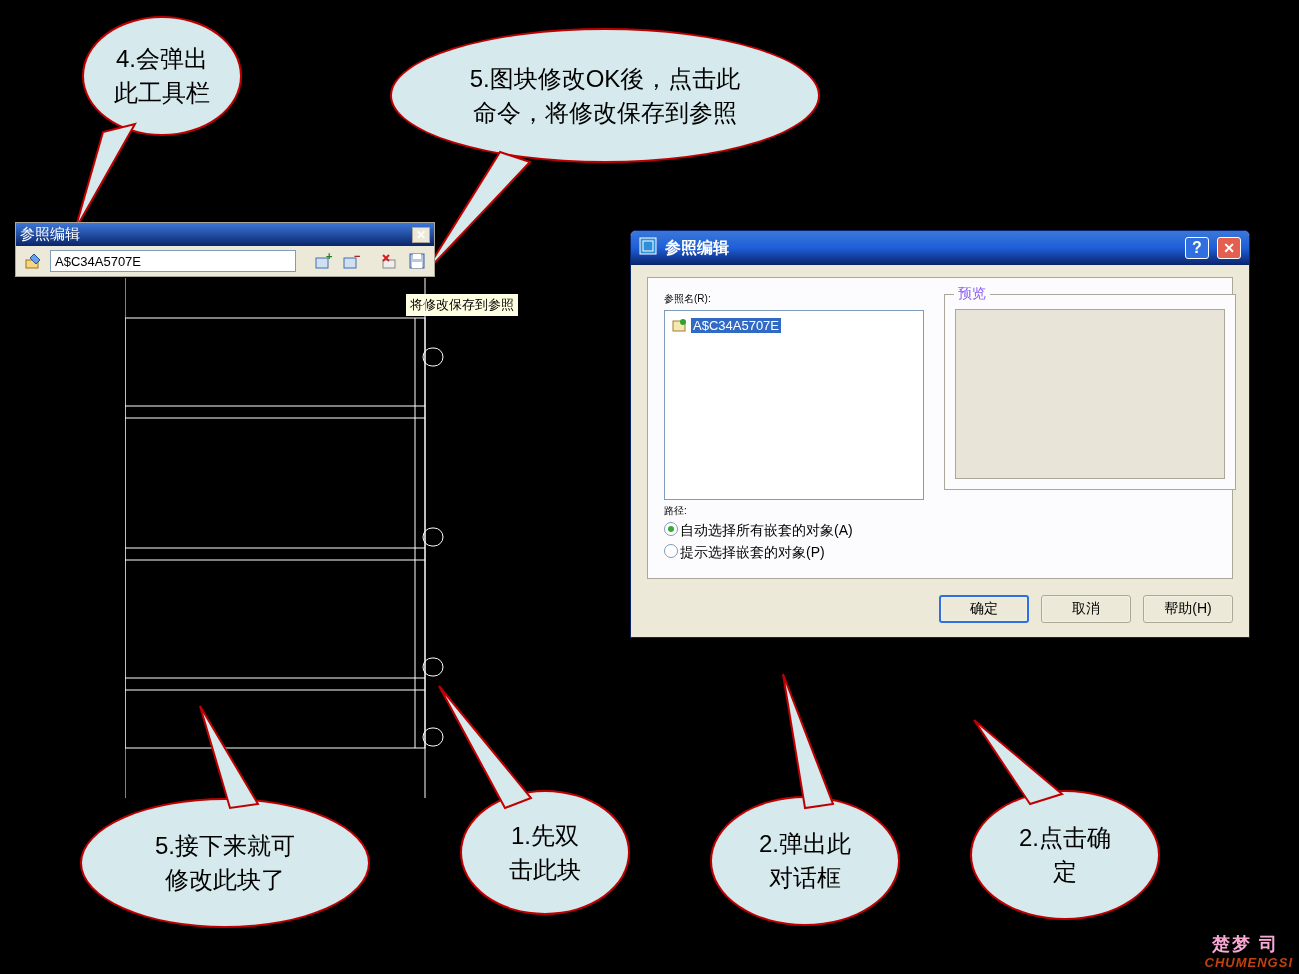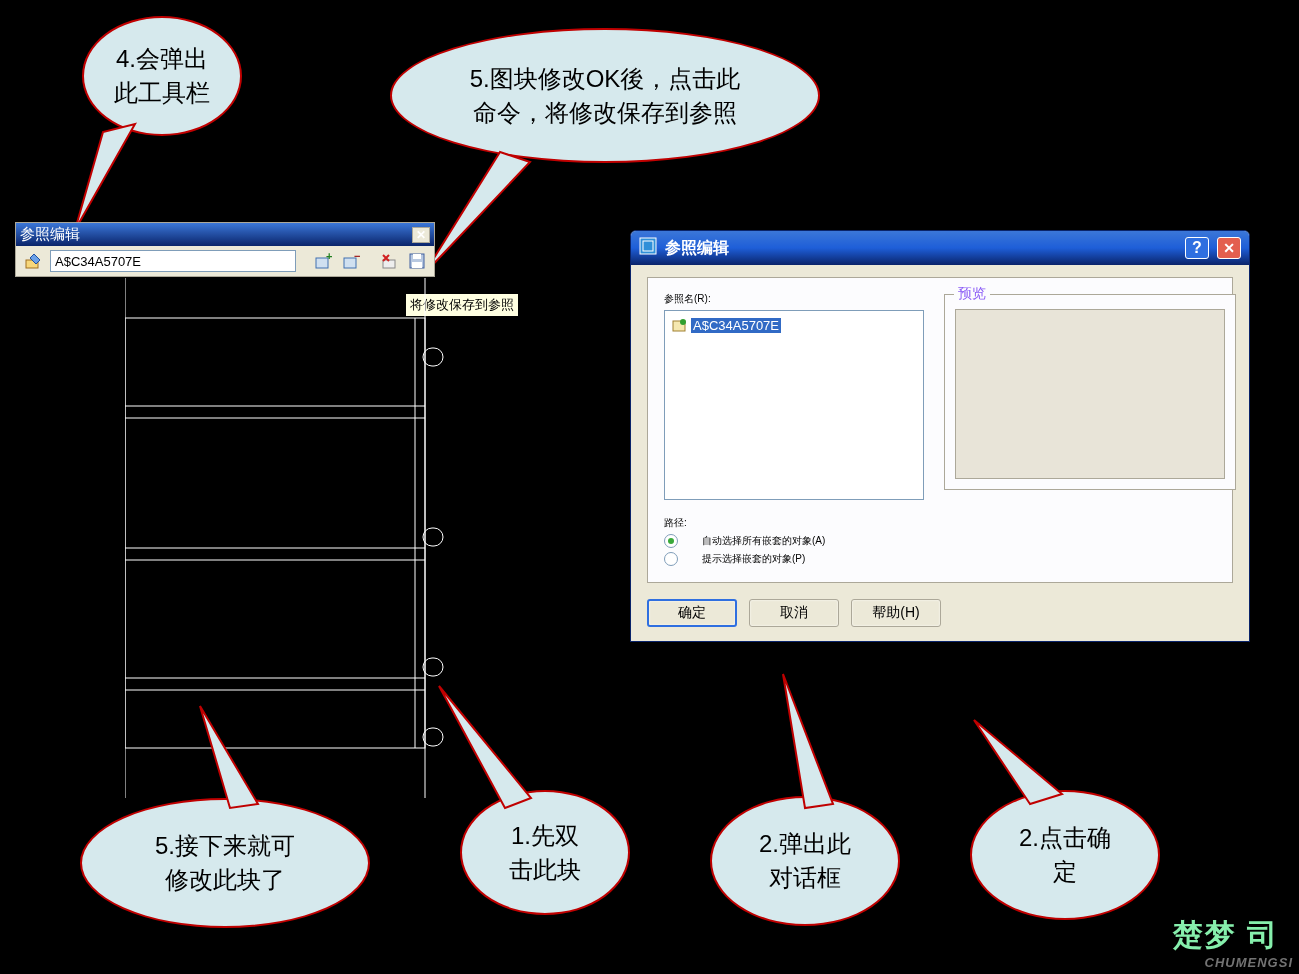--- a/index.html
+++ b/index.html
@@ -36,31 +36,31 @@
   .tab{display:inline-block;padding:4px 14px;border:1px solid #aca899;background:#ece9d8;font-size:14px;position:relative;top:1px;cursor:pointer}
   .tab.active{background:#fcfcfe;border-bottom:1px solid #fcfcfe;z-index:2}
   .tabpanel{border:1px solid #aca899;background:#fcfcfe;padding:14px 16px 16px}
   .lbl{font-size:10px;margin-bottom:4px;display:block}
   .tree{border:1px solid #7f9db9;background:#fff;height:190px;width:260px;padding:6px;font-size:13px}
   .tree-item{display:flex;align-items:center;gap:4px}
   .tree-icon{width:16px;height:16px;display:inline-flex;align-items:center;justify-content:center}
   .tree-sel{background:#316ac5;color:#fff;padding:0 2px}
   .preview-box{border:1px solid #aca899;background:#e8e4d8;width:270px;height:170px}
   .flexrow{display:flex;gap:20px;align-items:flex-start;position:relative}
-  .radio-row{display:flex;align-items:flex-start;gap:24px;font-size:10px;margin-top:4px}
+  .radio-row{display:flex;align-items:flex-start;gap:2px;font-size:14px;margin-top:4px}
   .radio{width:14px;height:14px;border:1px solid #7f9db9;border-radius:50%;background:#fff;display:inline-flex;align-items:center;justify-content:center}
   .radio.checked:after{content:"";width:6px;height:6px;background:#39a93a;border-radius:50%}
-  .dlg-btns{display:flex;gap:12px;margin-top:16px}
+  .dlg-btns{display:flex;justify-content:flex-end;gap:12px;margin-top:16px}
   .btn{min-width:90px;padding:3px 14px;border:1px solid #aca899;background:#ece9d8;font-size:14px;cursor:pointer;border-radius:3px;box-shadow:inset 0 0 2px #fff}
   .btn.default{border:2px solid #2f6fe0}
   
   .legend{position:absolute;font-size:14px;color:#8b5cf6;background:#fcfcfe;padding:0 4px}
   
-  .watermark{position:absolute;right:6px;bottom:4px;font-size:13px;font-weight:bold;letter-spacing:1px;font-style:italic;color:#737373}
-  .watermark-cn{position:absolute;right:20px;bottom:18px;font-size:30px;font-weight:bold;color:#86efac;letter-spacing:2px}
+  .watermark{position:absolute;right:6px;bottom:4px;font-size:13px;font-weight:bold;letter-spacing:1px;font-style:italic;color:#c2410c}
+  .watermark-cn{position:absolute;right:20px;bottom:18px;font-size:18px;font-weight:bold;color:#f9a8d4;letter-spacing:2px}
 </style>
 </head>
 <body>
 
 <div class="callout" style="left:82px;top:16px;width:160px;height:120px">
   <span>4.会弹出</span>
   <span>此工具栏</span>
 </div>
 <svg class="arrow" style="left:55px;top:120px;width:110px;height:115px">
   <polygon points="80,4 20,110 48,12" fill="#d6e9ed" stroke="#c00000" stroke-width="2"></polygon>
@@ -185,21 +185,21 @@
             </div>
           </div>
         </div>
         <div style="position:relative;margin-top:2px">
           <span class="legend" style="left:10px;top:-9px">预览</span>
           <div style="border:1px solid #aca899;padding:14px 10px 10px;background:#fcfcfe">
             <div class="preview-box"></div>
           </div>
         </div>
       </div>
-      <div style="margin-top:16px">
+      <div style="margin-top:4px">
         <span class="lbl">路径:</span>
       </div>
       <div class="radio-row">
         <span class="radio checked"></span>
         <span>自动选择所有嵌套的对象(A)</span>
       </div>
       <div class="radio-row">
         <span class="radio"></span>
         <span>提示选择嵌套的对象(P)</span>
       </div>

